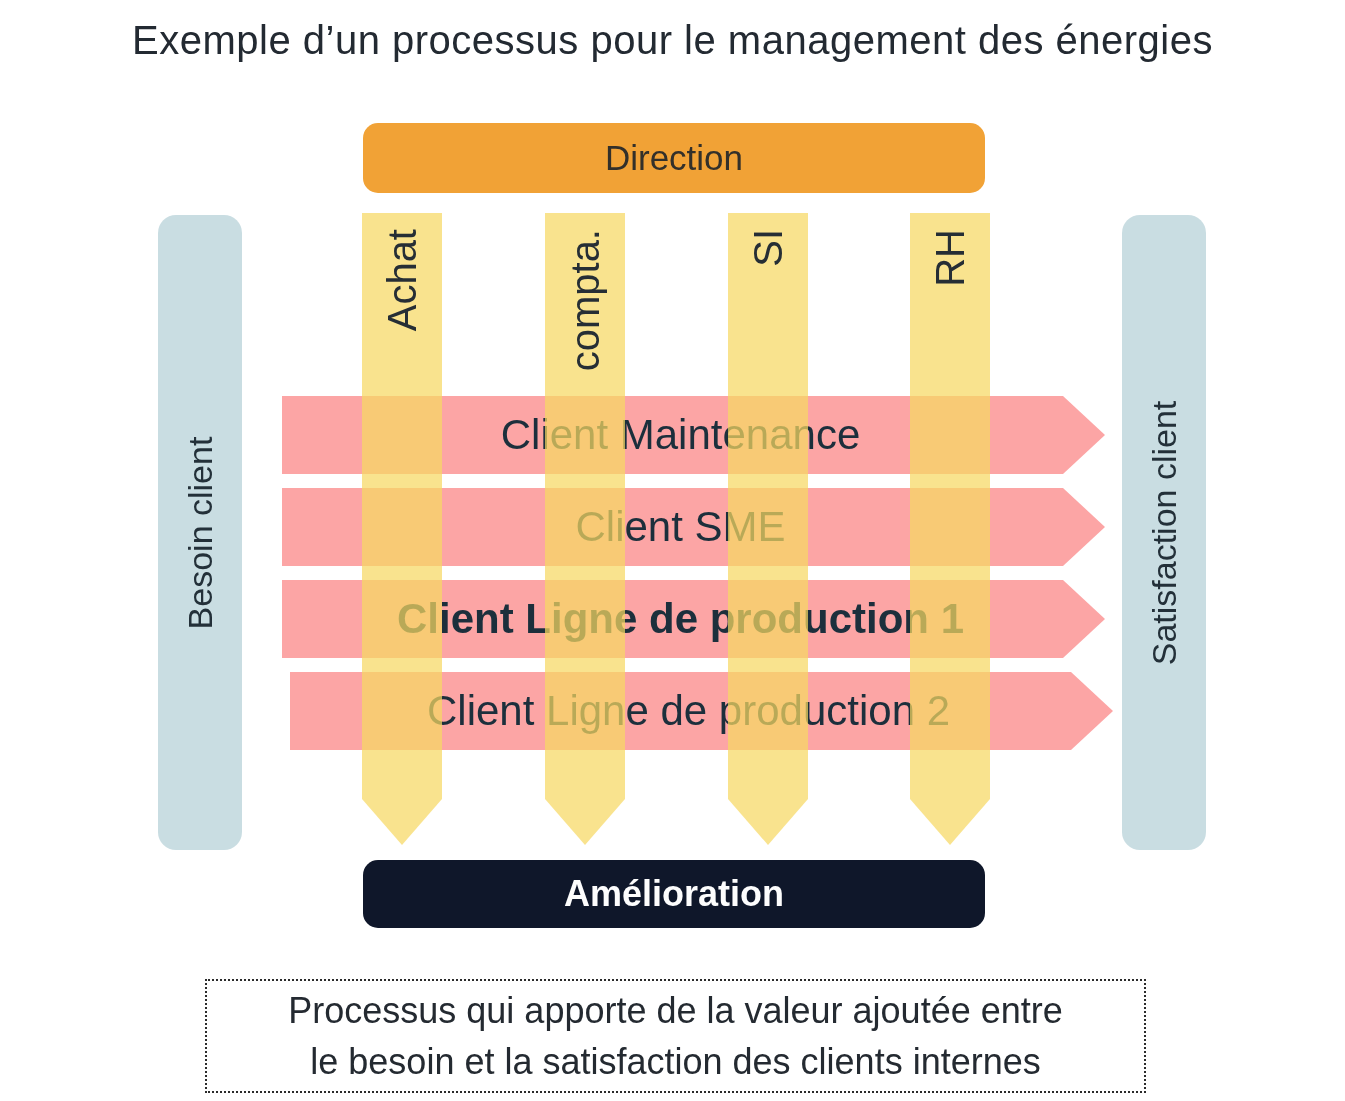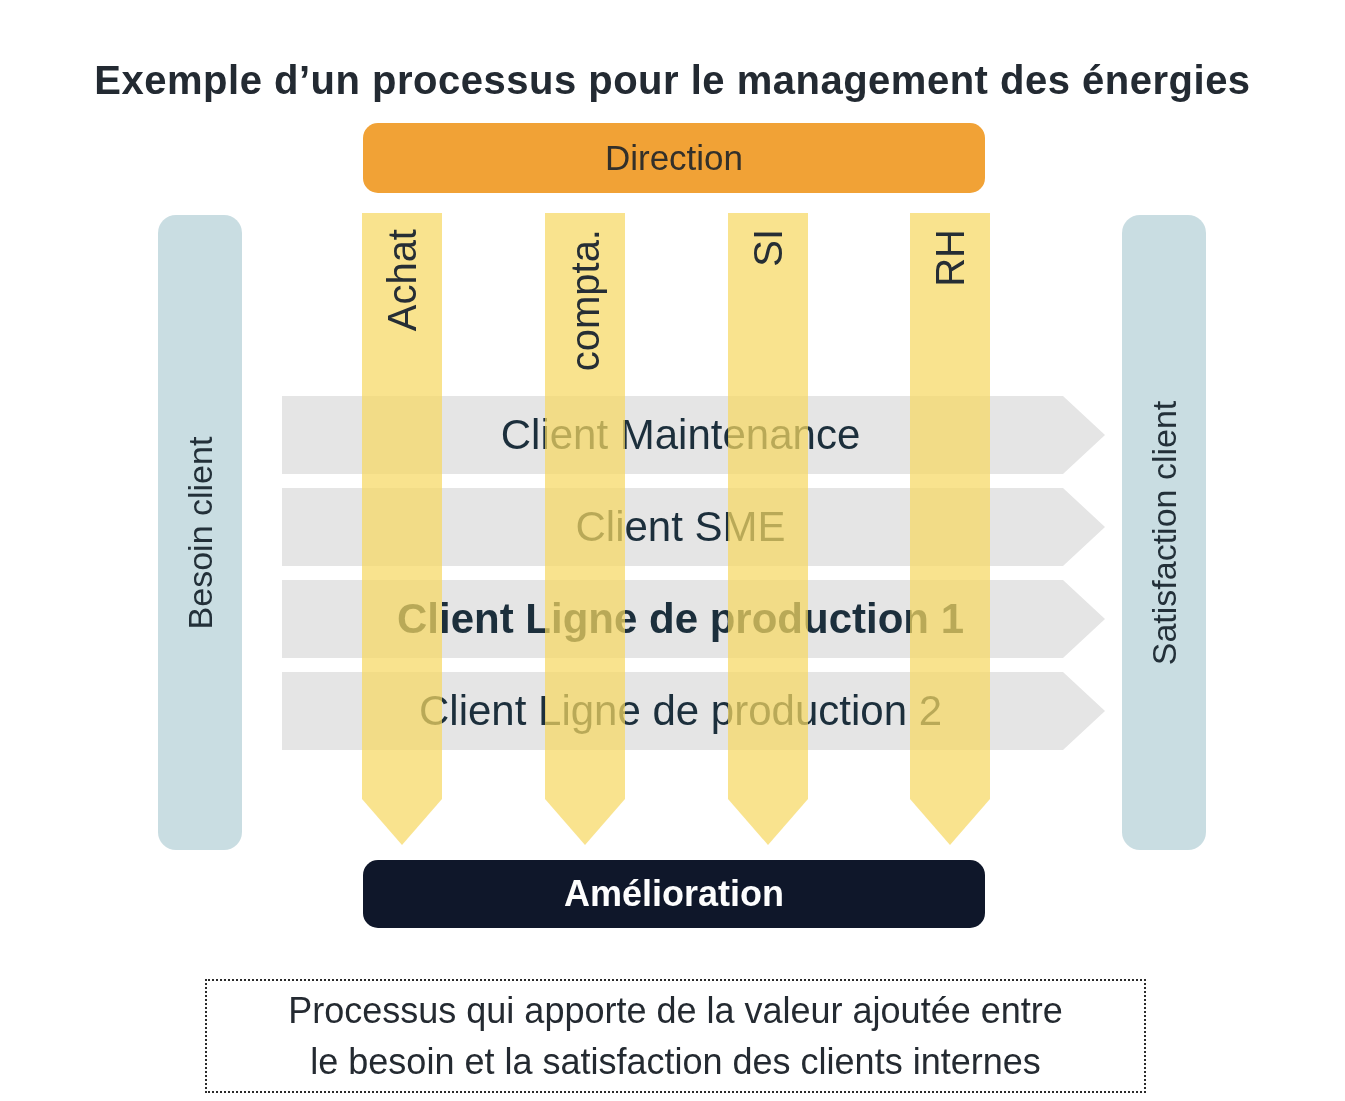--- a/index.html
+++ b/index.html
@@ -2,47 +2,47 @@
 <html><head>
 <meta charset="utf-8">
 <style>
   html,body{margin:0;padding:0;background:#fff;}
   .canvas{
     position:relative;width:1345px;height:1101px;background:#ffffff;
     font-family:"Liberation Sans", sans-serif;overflow:hidden;
   }
   .title{
     position:absolute;top:18px;left:0;right:0;text-align:center;
-    font-size:40px;font-weight:700;color:#232a32;letter-spacing:0.5px;margin-top:40px;
+    font-size:40px;font-weight:400;color:#232a32;letter-spacing:0.5px;
   }
   .bar{
     position:absolute;left:363px;width:622px;display:flex;
     align-items:center;justify-content:center;z-index:1;border-radius:15px;
   }
   .direction{top:123px;height:70px;background:#F1A236;color:#33302a;font-size:35px;}
   .amelioration{top:860px;height:68px;background:#0f172a;color:#fdfdfd;font-size:36px;font-weight:bold;}
   .side{
     position:absolute;top:215px;width:84px;height:635px;background:#C9DDE2;
     border-radius:18px;z-index:1;
   }
   .side.left{left:158px;}
   .side.right{left:1122px;}
   .rot-center{
     position:absolute;left:50%;top:50%;transform-origin:0 0;
     transform:rotate(-90deg) translate(-50%,-50%);
     white-space:nowrap;font-size:34px;color:#233039;
   }
   .h-arrow{
-    position:absolute;left:282px;width:823px;height:78px;background:#e5e5e5;
+    position:absolute;left:282px;width:823px;height:78px;background:#fca5a5;
     clip-path:polygon(0 0, calc(100% - 42px) 0, 100% 50%, calc(100% - 42px) 100%, 0 100%);
     display:flex;align-items:center;justify-content:center;
     box-sizing:border-box;padding-right:26px;
     font-size:42px;color:#1c2f3c;z-index:1;
   }
-  .ha1{top:396px;} .ha2{top:488px;} .ha3{top:580px;font-weight:bold;} .ha4{top:672px;}
+  .ha1{top:396px;} .ha2{top:488px;} .ha3{top:580px;font-weight:bold;} .ha4{top:672px;margin-left:8px;}
   .v-arrow{
     position:absolute;top:213px;width:80px;height:632px;
     background:rgba(246,216,99,0.72);
     clip-path:polygon(0 0, 100% 0, 100% calc(100% - 46px), 50% 100%, 0 calc(100% - 46px));
     z-index:2;
   }
   .va1{left:362px;} .va2{left:545px;} .va3{left:728px;} .va4{left:910px;}
   .rot-top{
     position:absolute;left:50%;top:16px;transform-origin:0 0;
     transform:rotate(-90deg) translate(-100%,-50%);

